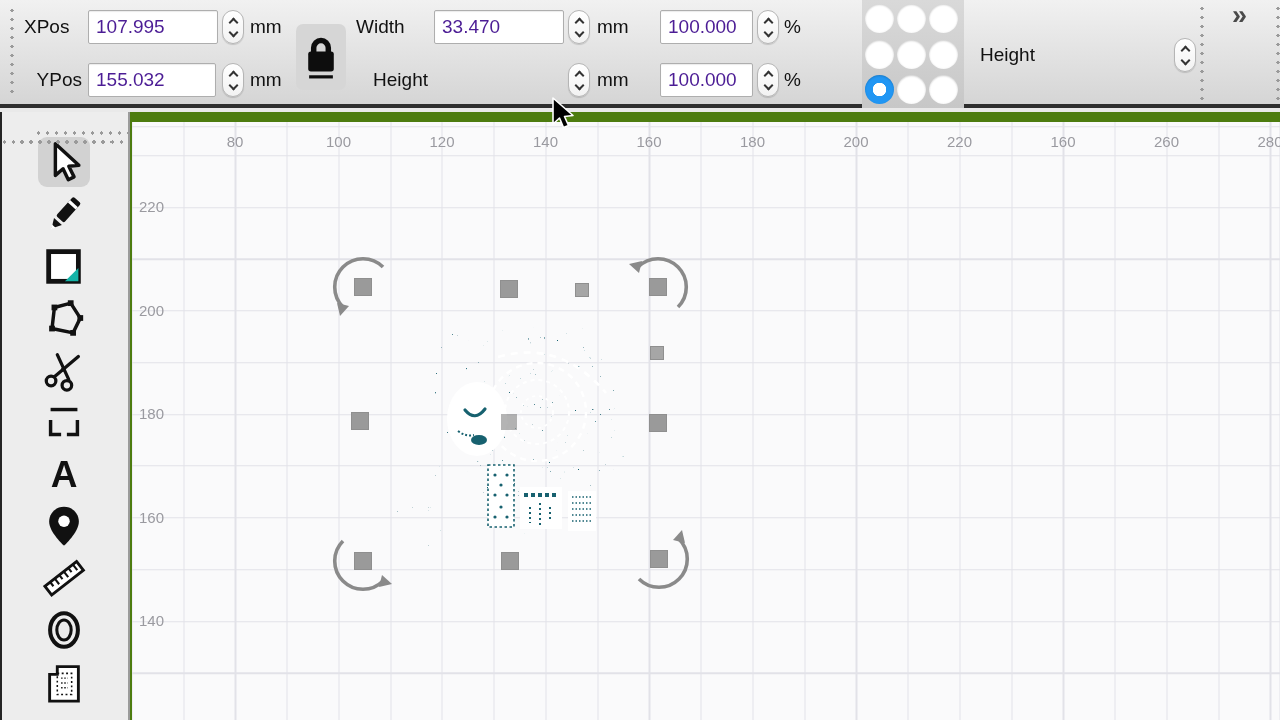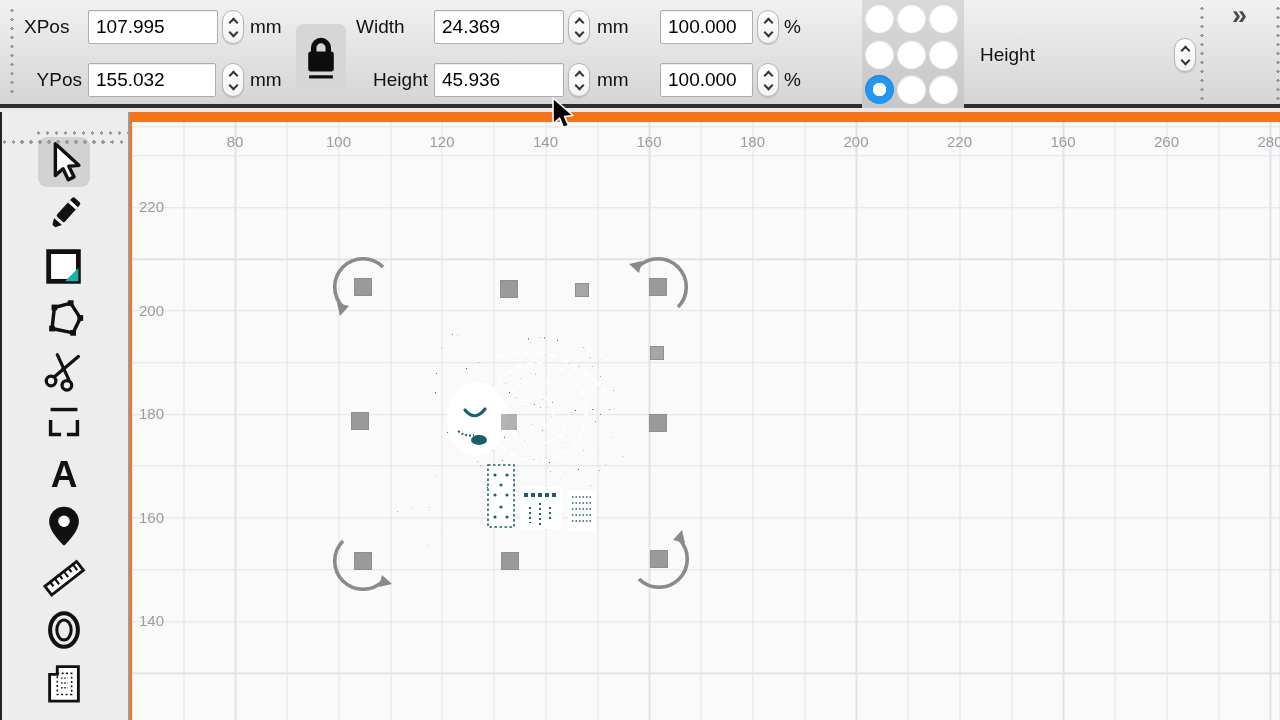--- a/index.html
+++ b/index.html
@@ -5,21 +5,21 @@
   :root{ --art:#17616f; --hdl:#9a9a9a; --rot:#8a8a8a; --accent:#2196f3; }
   *{margin:0;padding:0;box-sizing:border-box;}
   html,body{width:1280px;height:720px;overflow:hidden;font-family:"Liberation Sans",sans-serif;background:#e9e9e9;}
   body{position:relative;}
 
   
   .topbar{position:absolute;left:0;top:0;width:1280px;height:108px;
     background:linear-gradient(#f1f1f1,#d5d5d5);border-bottom:4px solid #2e2e2e;z-index:20;}
   .topbar .lbl{position:absolute;font-size:19px;color:#111;line-height:34px;}
   .inp{position:absolute;height:34px;background:#fff;border:1px solid #aeaeae;border-radius:2px;
-    font-size:19px;color:#000000;line-height:32px;padding-left:7px;box-shadow:inset 0 1px 1px rgba(0,0,0,.08);}
+    font-size:19px;color:#4c1d95;line-height:32px;padding-left:7px;box-shadow:inset 0 1px 1px rgba(0,0,0,.08);}
   .spin{position:absolute;width:22px;height:34px;background:linear-gradient(#fff,#f2f2f2);
     border:1px solid #b5b5b5;border-radius:11px;display:flex;flex-direction:column;
     align-items:center;justify-content:center;gap:3px;box-shadow:0 1px 1px rgba(0,0,0,.15);}
   .chev{width:7px;height:7px;border:solid #333;border-width:2.4px 2.4px 0 0;display:block;}
   .chev.up{transform:rotate(-45deg);margin-top:3px;}
   .chev.dn{transform:rotate(135deg);margin-bottom:3px;}
   .vdots{position:absolute;width:8px;background-image:radial-gradient(circle,#9a9a9a 1.5px,transparent 1.8px);
     background-size:8px 9px;background-position:center top;}
   .hdots{position:absolute;height:8px;background-image:radial-gradient(circle,#9a9a9a 1.5px,transparent 1.8px);
     background-size:9px 8px;background-position:left center;}
@@ -40,21 +40,21 @@
   .tools{position:absolute;left:0;top:24px;width:128px;display:flex;flex-direction:column;align-items:center;}
   .tool{width:128px;height:52px;display:flex;align-items:center;justify-content:center;cursor:pointer;}
   .tool .box{width:52px;height:50px;display:flex;align-items:center;justify-content:center;border-radius:9px;}
   .tool.sel .box{background:#d2d2d2;}
   .glyphA{font-size:37px;font-weight:800;color:#111;line-height:1;}
   .psep{width:94px;height:8px;margin:2px 0;align-self:center;}
   .psep.full{width:128px;}
   .edge{position:absolute;left:0;top:112px;width:2px;bottom:0;background:#242424;z-index:31;}
 
   
-  .canvas{position:absolute;left:130px;top:112px;right:0;bottom:0;background:#f97316;z-index:5;padding-left:31px;}
+  .canvas{position:absolute;left:130px;top:112px;right:0;bottom:0;background:#4d7c0f;z-index:5;padding-left:31px;}
   .grid{position:absolute;left:2px;top:10px;right:0;bottom:0;background-color:#fafafb;
     background-image:
       repeating-linear-gradient(to right,#e2e2e8 0 1px,transparent 1px 51.75px),
       repeating-linear-gradient(to bottom,#e2e2e8 0 1px,transparent 1px 51.75px);
     background-position:-0.5px 0,0 33.25px;overflow:hidden;}
   .rlx,.rly{position:absolute;font-size:15px;color:#9a9aa0;}
   .rlx{width:44px;text-align:center;top:11px;}
   .rly{width:32px;text-align:right;}
   .artwork{position:absolute;left:248px;top:175px;width:265px;height:252px;}
   .selsvg{position:absolute;left:0;top:0;width:100%;height:100%;}
@@ -84,29 +84,28 @@
 
   <div class="lockbtn">
     <svg width="42" height="52" viewBox="0 0 46 52">
       <path d="M15 22 v-6 a8 8 0 0 1 16 0 v6" fill="none" stroke="#0d0d0d" stroke-width="6"></path>
       <rect x="9" y="20" width="28" height="22" rx="3" fill="#0d0d0d"></rect>
       <rect x="10" y="46" width="26" height="3.5" fill="#0d0d0d"></rect>
     </svg>
   </div>
 
   <span class="lbl" style="left:356px;top:10px;width:72px;">Width</span>
-  <span class="inp" style="left:434px;top:10px;width:130px;">24.369</span>
+  <span class="inp" style="left:434px;top:10px;width:130px;">33.470</span>
   <span class="spin" style="left:568px;top:10px;">
       <i class="chev up"></i>
       <i class="chev dn"></i>
     </span>
   <span class="lbl" style="left:597px;top:10px;">mm</span>
 
   <span class="lbl" style="left:356px;top:63px;width:72px;text-align:right;">Height</span>
-  <span class="inp" style="left:434px;top:63px;width:130px;">45.936</span>
   <span class="spin" style="left:568px;top:63px;">
       <i class="chev up"></i>
       <i class="chev dn"></i>
     </span>
   <span class="lbl" style="left:597px;top:63px;">mm</span>
 
   <span class="inp" style="left:660px;top:10px;width:93px;">100.000</span>
   <span class="spin" style="left:757px;top:10px;">
       <i class="chev up"></i>
       <i class="chev dn"></i>

